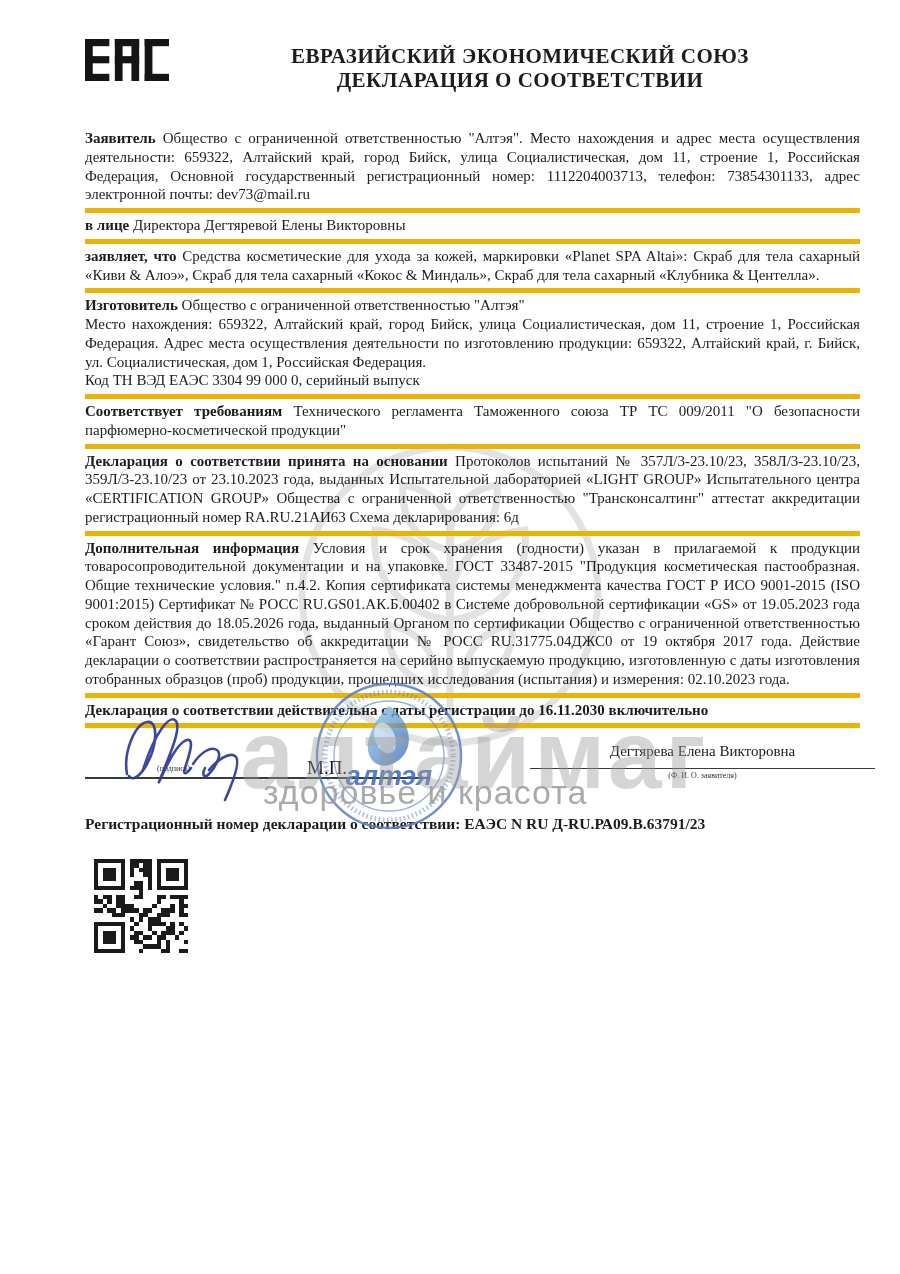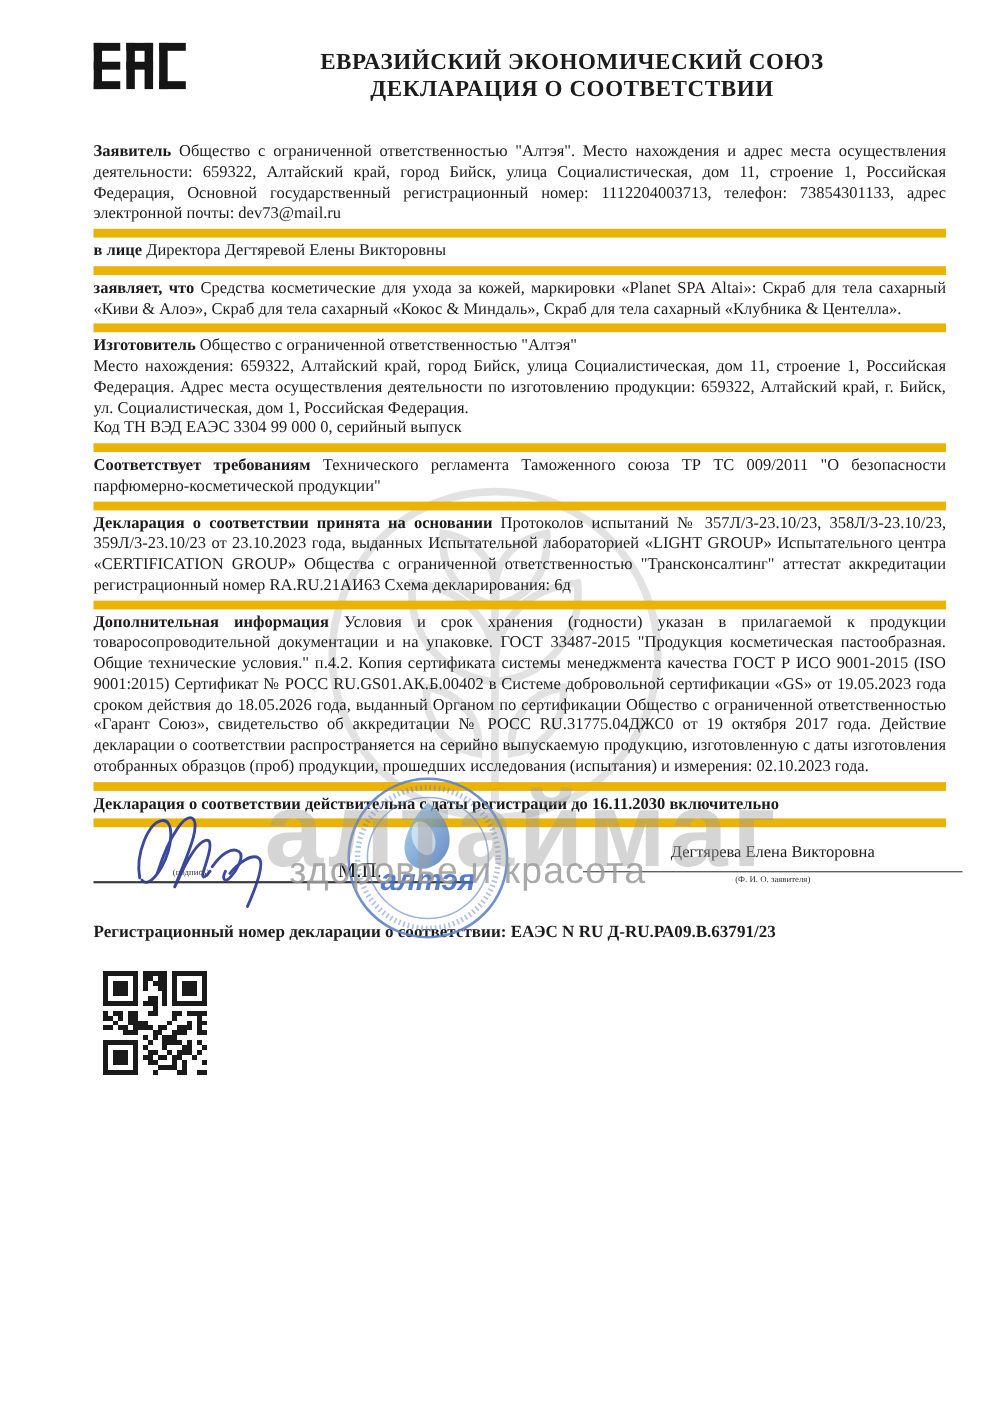--- a/index.html
+++ b/index.html
@@ -14,21 +14,21 @@
   .doc-header{
     position:absolute;left:200px;top:44px;width:640px;z-index:1;
     text-align:center;font-weight:bold;font-size:21px;line-height:24px;
     letter-spacing:.5px;
   }
   
   .content{
     position:absolute;left:85px;top:126px;width:775px;z-index:1;
     font-size:15px;line-height:1.25;text-align:justify;
   }
-  .row{padding:3px 0 4px 0;border-bottom:8px solid #eab308;}
+  .row{padding:3px 0 4px 0;border-bottom:5px solid #eab308;}
   .row b{font-weight:bold;}
   .row p{margin:0;}
   .validity{font-weight:bold;}
   
   .sig-area{position:relative;height:80px;}
   .sig-svg{position:absolute;left:28px;top:-16px;z-index:3;}
   .sig-line{position:absolute;left:0;top:49px;width:345px;border-top:2px solid #3a3a3a;}
   .sig-caption{position:absolute;left:72px;top:36px;font-size:8px;color:#333;}
   .mp{position:absolute;left:222px;top:28px;font-size:19px;z-index:4;}
   .stamp{position:absolute;left:228px;top:-48px;z-index:3;opacity:.88;}

